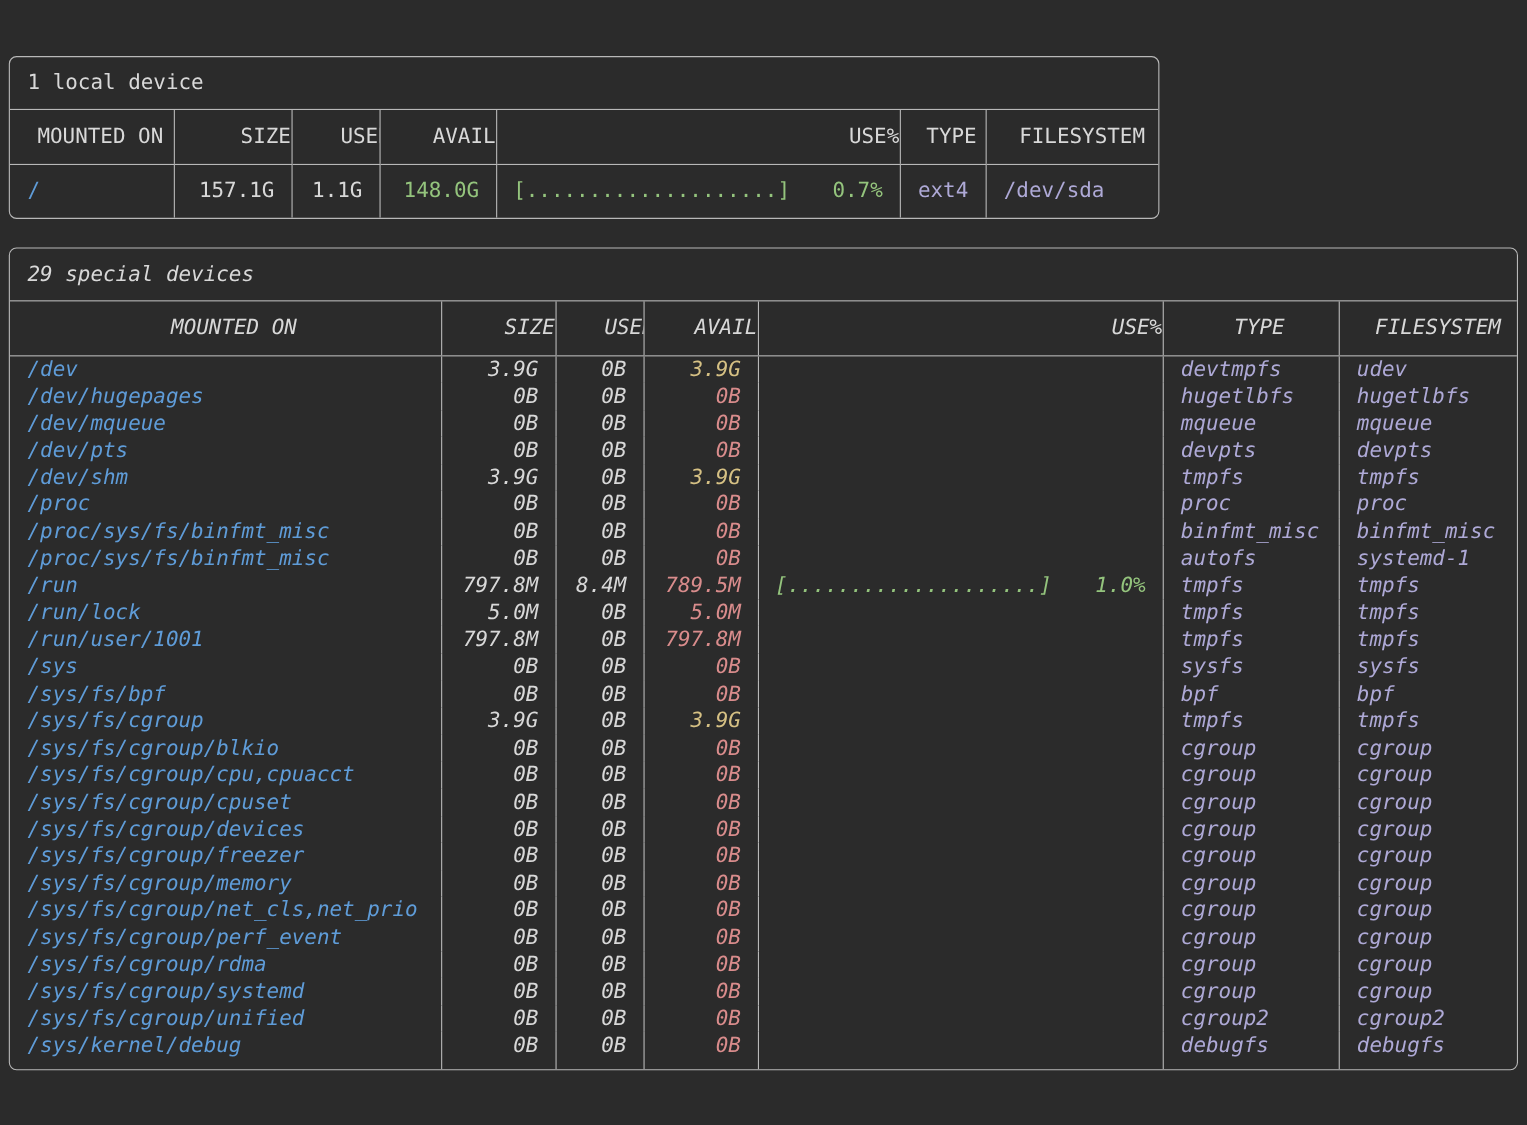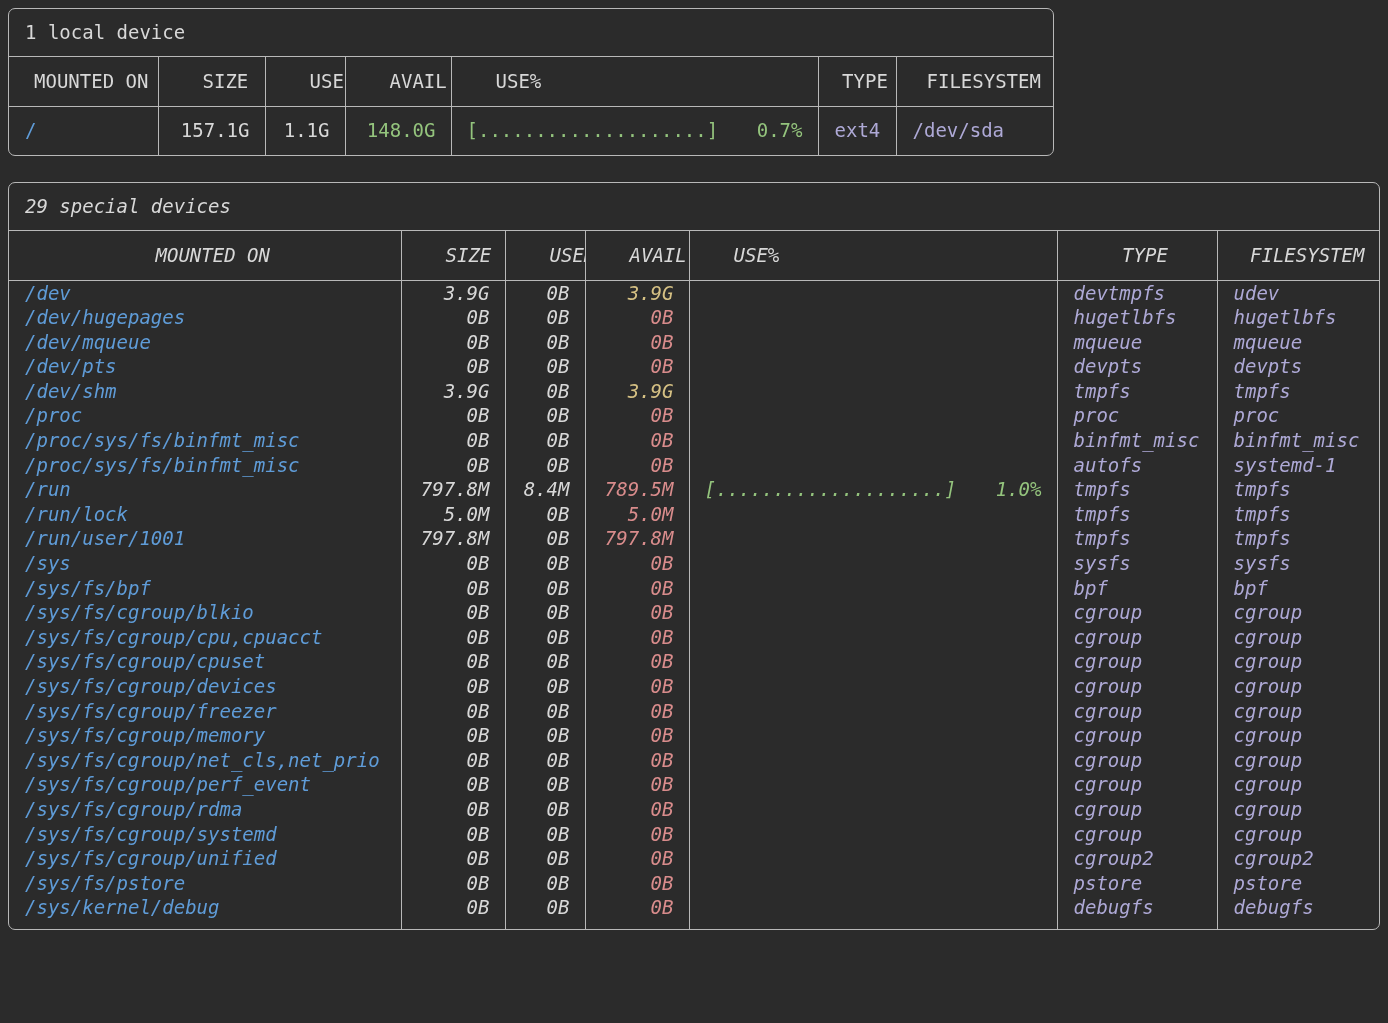--- a/index.html
+++ b/index.html
@@ -10,20 +10,21 @@
     padding: 8px;
     font-family: "DejaVu Sans Mono", "Liberation Mono", monospace;
     font-size: 19px;
     color: var(--text, #d6d6d6);
   }
   .panel {
     border: 1px solid var(--border, #b8b8b8);
     border-radius: 7px;
     overflow: hidden;
     background: var(--bg, #2b2b2b);
+    margin-top: 43px;
   }
   .panel.local { width: 1046px; }
   .panel.special { width: 100%; margin-top: 26px; font-style: italic; }
   .panel-title {
     padding: 11px 16px;
     line-height: 25px;
     border-bottom: 1px solid var(--border, #b8b8b8);
     white-space: pre;
   }
   table { border-collapse: collapse; table-layout: fixed; width: 100%; }
@@ -31,21 +32,21 @@
     border-left: 1px solid var(--border, #b8b8b8);
     white-space: pre;
     overflow: hidden;
     font-weight: normal;
   }
   th:first-child, td:first-child { border-left: none; }
   thead th {
     height: 49px;
     border-bottom: 1px solid var(--border, #b8b8b8);
   }
-  .h-center { text-align: left; padding-left: 44px; }
+  .h-center { text-align: right; padding-left: 44px; }
   .h-left { text-align: center; padding-left: 16px; }
   tbody td { line-height: 24.6px; vertical-align: middle; }
   .panel.local tbody td { height: 49px; }
   .panel.special tbody tr:last-child td { padding-bottom: 9px; }
   .c-mount { text-align: left; padding-left: 16px; color: var(--mount, #5f9cd8); }
   .c-num   { text-align: right; padding-right: 15px; }
   .c-type  { text-align: left; padding-left: 16px; color: var(--purple, #aea9d6); }
   .c-green  { color: var(--green, #94c47d); }
   .c-yellow { color: var(--yellow, #d6c184); }
   .c-red    { color: var(--red, #d98c8c); }
@@ -228,20 +229,29 @@
           <tr>
             <td class="c-mount">/sys/fs/bpf</td>
             <td class="c-num">0B</td>
             <td class="c-num">0B</td>
             <td class="c-num c-red">0B</td>
             <td class="c-use"></td>
             <td class="c-type">bpf</td>
             <td class="c-type">bpf</td>
           </tr>
           <tr>
+            <td class="c-mount">/sys/fs/cgroup</td>
+            <td class="c-num">3.9G</td>
+            <td class="c-num">0B</td>
+            <td class="c-num c-yellow">3.9G</td>
+            <td class="c-use"></td>
+            <td class="c-type">tmpfs</td>
+            <td class="c-type">tmpfs</td>
+          </tr>
+          <tr>
             <td class="c-mount">/sys/fs/cgroup/blkio</td>
             <td class="c-num">0B</td>
             <td class="c-num">0B</td>
             <td class="c-num c-red">0B</td>
             <td class="c-use"></td>
             <td class="c-type">cgroup</td>
             <td class="c-type">cgroup</td>
           </tr>
           <tr>
             <td class="c-mount">/sys/fs/cgroup/cpu,cpuacct</td>
@@ -325,29 +335,20 @@
             <td class="c-type">cgroup</td>
           </tr>
           <tr>
             <td class="c-mount">/sys/fs/cgroup/unified</td>
             <td class="c-num">0B</td>
             <td class="c-num">0B</td>
             <td class="c-num c-red">0B</td>
             <td class="c-use"></td>
             <td class="c-type">cgroup2</td>
             <td class="c-type">cgroup2</td>
-          </tr>
-          <tr>
-            <td class="c-mount">/sys/fs/pstore</td>
-            <td class="c-num">0B</td>
-            <td class="c-num">0B</td>
-            <td class="c-num c-red">0B</td>
-            <td class="c-use"></td>
-            <td class="c-type">pstore</td>
-            <td class="c-type">pstore</td>
           </tr>
           <tr>
             <td class="c-mount">/sys/kernel/debug</td>
             <td class="c-num">0B</td>
             <td class="c-num">0B</td>
             <td class="c-num c-red">0B</td>
             <td class="c-use"></td>
             <td class="c-type">debugfs</td>
             <td class="c-type">debugfs</td>
           </tr>

